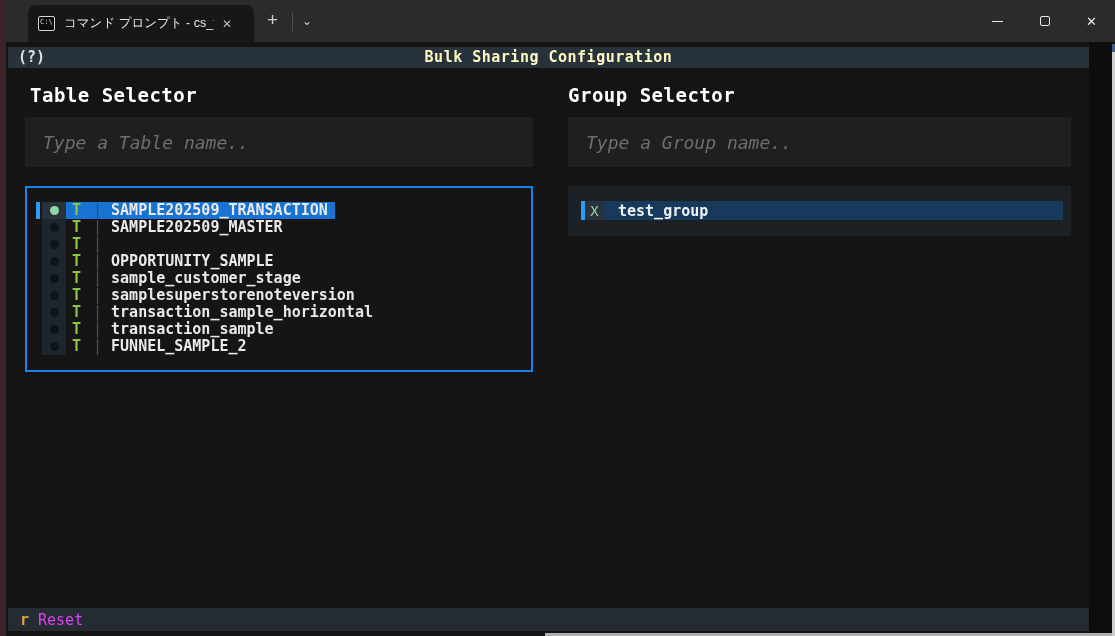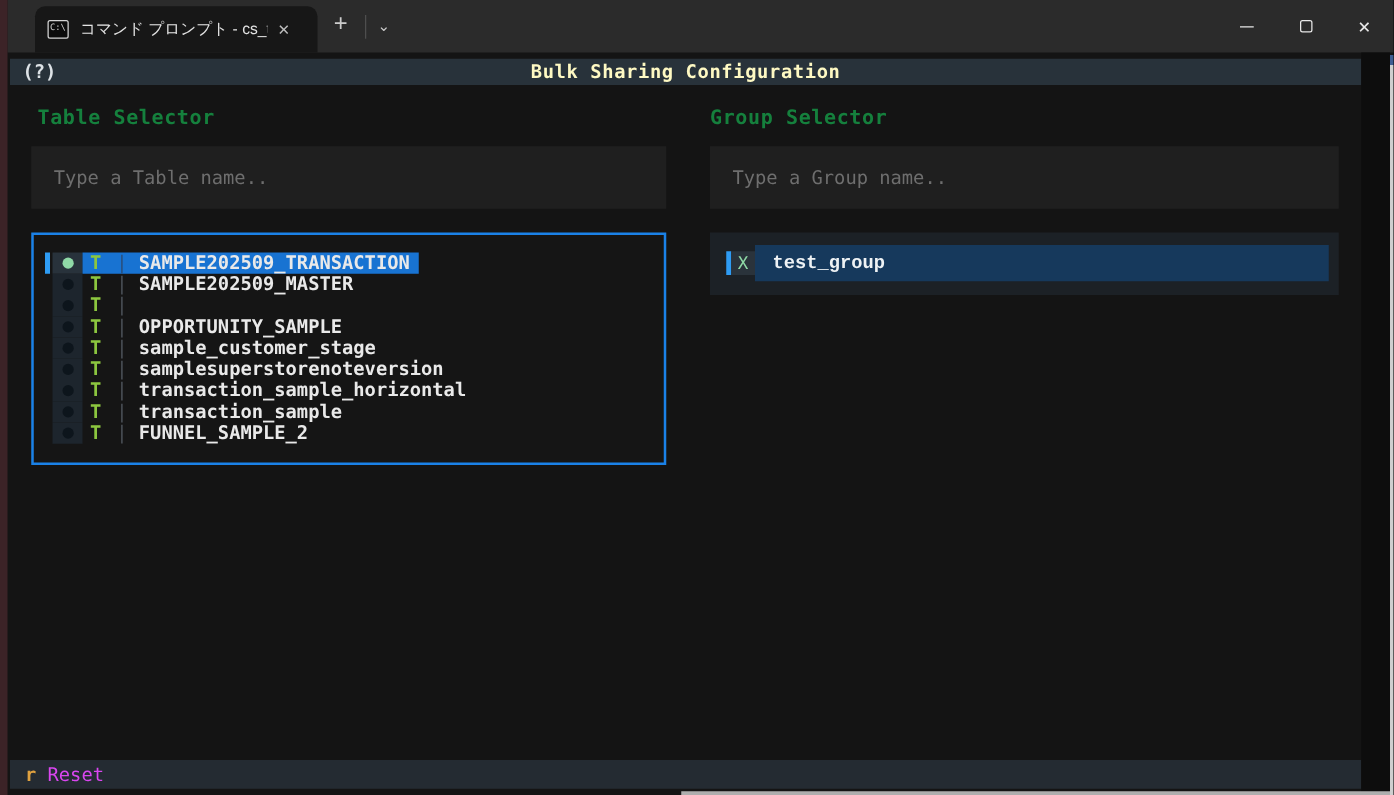--- a/index.html
+++ b/index.html
@@ -42,25 +42,25 @@
   .wc{width:47px;height:42px;display:flex;align-items:center;justify-content:center;}
   .wc-min-glyph{width:11px;height:1px;background:#e8e8e8;}
   .wc-max-glyph{width:10px;height:10px;border:1px solid #e8e8e8;border-radius:2px;}
   .wc-close-glyph{color:#e8e8e8;font-size:13px;line-height:13px;}
   
   .headerbar{position:absolute;left:8px;top:47px;width:1081px;height:21px;background:var(--headerbar);}
   .help{position:absolute;left:10px;top:0;line-height:21px;color:#dde2e6;font-size:15px;font-weight:bold;}
   .htitle{position:absolute;left:0;right:0;top:0;text-align:center;line-height:21px;color:#fef9c3;
     font-size:15px;font-weight:bold;letter-spacing:0.5px;}
   
-  .heading{position:absolute;top:84px;color:#15803d;font-size:16px;font-weight:bold;letter-spacing:0.5px;}
+  .heading{position:absolute;top:84px;color:#ffffff;font-size:19px;font-weight:bold;letter-spacing:0.5px;}
   .heading.left{left:30px;} .heading.right{left:568px;}
   
   .tinput{position:absolute;top:117px;height:50px;background:var(--inputbg);border:none;outline:none;
-    color:#86efac;font-family:inherit;font-size:15px;padding:0 0 0 18px;}
+    color:#86efac;font-family:inherit;font-size:18px;padding:0 0 0 18px;font-style:italic;}
   .tinput::placeholder{color:var(--placeholder);}
   .tinput.left{left:25px;width:508px;} .tinput.right{left:568px;width:503px;}
   
   .tablelist{position:absolute;left:25px;top:186px;width:508px;height:186px;background:#151515;
     border:2px solid var(--listborder);padding-top:14px;}
   .trow{height:17px;display:flex;align-items:center;font-size:15px;line-height:17px;}
   .cursorbar{width:4px;height:17px;margin-left:9px;background:transparent;flex:0 0 auto;}
   .trow.sel .cursorbar{background:#2e9cf4;}
   .chip{width:24px;height:17px;margin-left:2px;background:var(--chip);display:flex;align-items:center;
     justify-content:center;flex:0 0 auto;}
@@ -72,21 +72,21 @@
   .ttype{color:var(--green);font-weight:bold;}
   .pipe{color:var(--pipe);margin:0 9px 0 12px;}
   .trow.sel .pipe{color:#2a4f7d;}
   .tname{color:var(--text);font-weight:bold;}
   
   .grouppanel{position:absolute;left:568px;top:186px;width:503px;height:50px;background:#1c2126;padding-top:15px;}
   .grow{height:19px;display:flex;align-items:center;font-size:15px;}
   .grow .cursorbar{margin-left:13px;height:19px;background:#2e9cf4;}
   .xchip{width:19px;height:19px;background:#2a333b;color:var(--mint);display:flex;align-items:center;
     justify-content:center;font-size:14px;flex:0 0 auto;}
-  .ghl{flex:1 1 auto;margin-right:8px;height:29px;background:var(--grouphl);display:flex;align-items:center;font-family:Liberation Mono, monospace;}
+  .ghl{flex:1 1 auto;margin-right:8px;height:19px;background:var(--grouphl);display:flex;align-items:center;}
   .gname{color:#eef2f4;font-weight:bold;padding-left:14px;}
   
   .fetchbtn{position:absolute;left:305px;top:543px;width:487px;height:46px;background:var(--btnbg);
     color:var(--text);font-family:inherit;font-size:15px;font-weight:bold;letter-spacing:0.5px;
     border:none;text-align:center;line-height:46px;}
   
   .footerbar{position:absolute;left:8px;top:608px;width:1081px;height:23px;background:var(--footerbg);
     display:flex;align-items:center;font-size:15px;}
   .fkey{color:var(--orange);font-weight:bold;margin-left:12px;}
   .flabel{color:#d946ef;margin-left:9px;}

